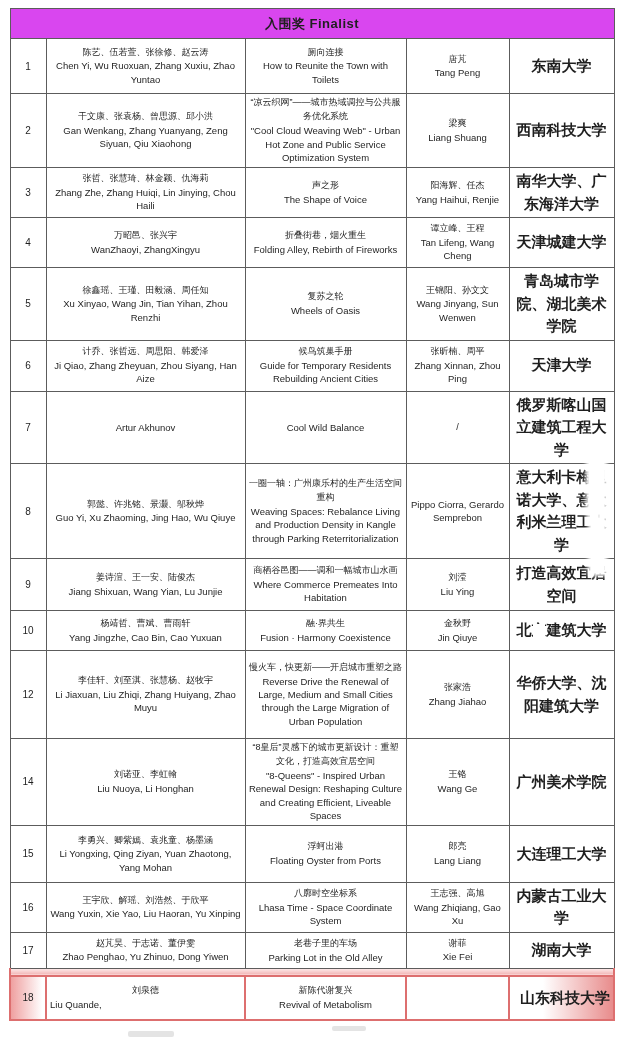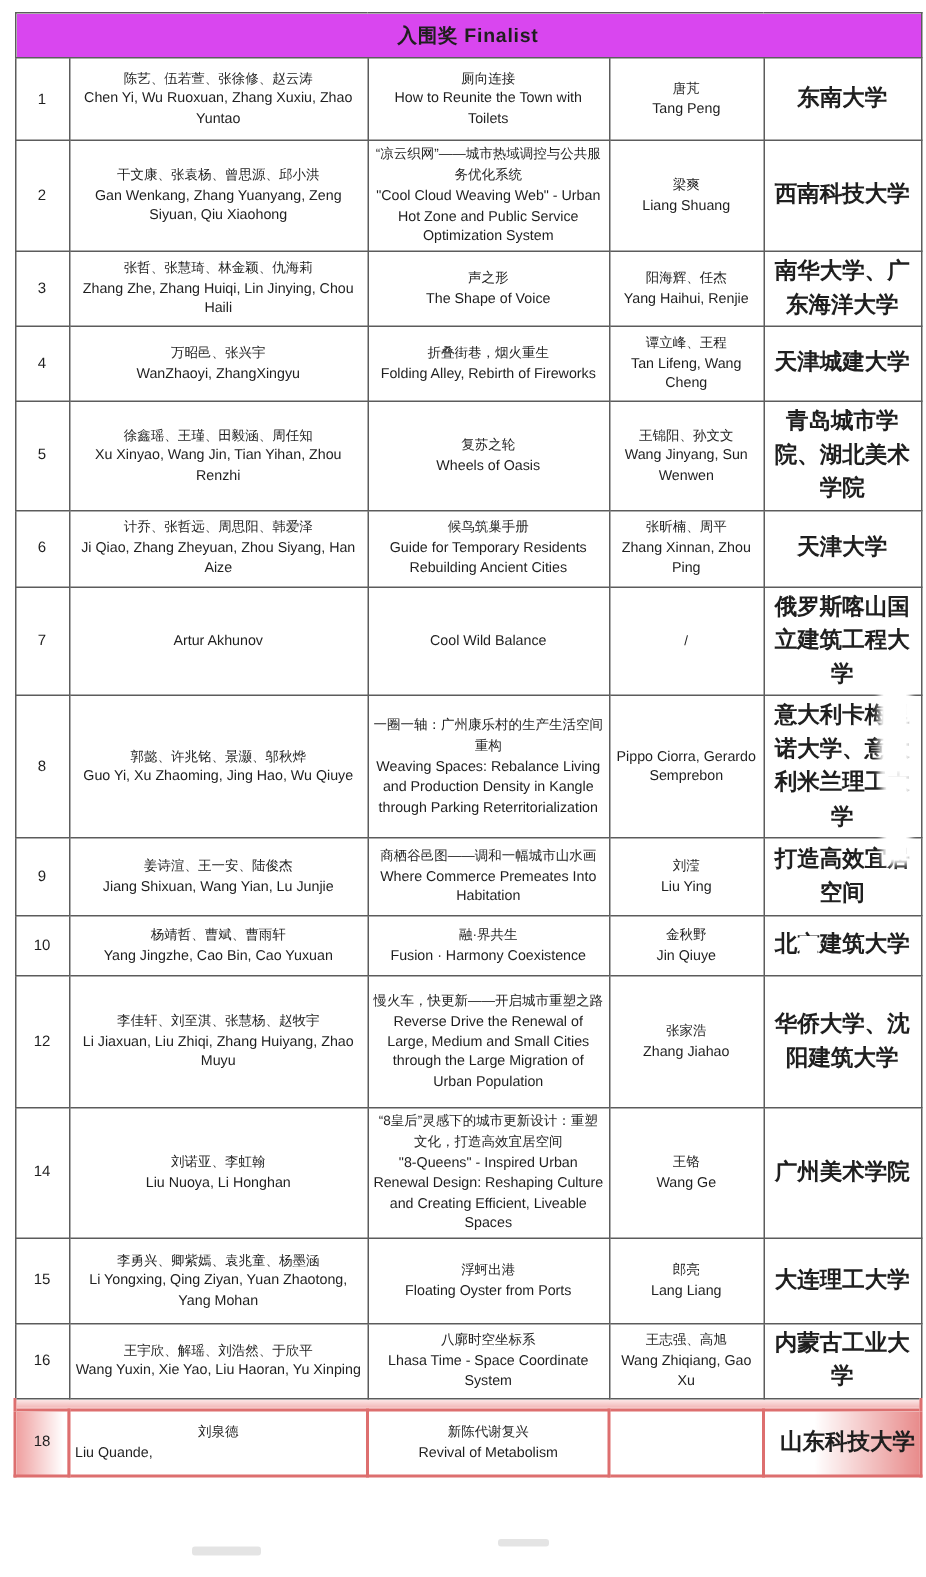--- a/index.html
+++ b/index.html
@@ -294,20 +294,36 @@
         <td class="c-title">
           <div class="zh">八廓时空坐标系</div>
           <div class="en">Lhasa Time - Space Coordinate System</div>
         </td>
         <td class="c-adv">
           <div class="zh">王志强、高旭</div>
           <div class="en">Wang Zhiqiang, Gao Xu</div>
         </td>
         <td class="c-univ">内蒙古工业大学</td>
       </tr>
+      <tr style="height:36px">
+        <td class="c-num">17</td>
+        <td class="c-auth">
+          <div class="zh">赵芃昊、于志诺、董伊雯</div>
+          <div class="en">Zhao Penghao, Yu Zhinuo, Dong Yiwen</div>
+        </td>
+        <td class="c-title">
+          <div class="zh">老巷子里的车场</div>
+          <div class="en">Parking Lot in the Old Alley</div>
+        </td>
+        <td class="c-adv">
+          <div class="zh">谢菲</div>
+          <div class="en">Xie Fei</div>
+        </td>
+        <td class="c-univ">湖南大学</td>
+      </tr>
       <tr class="band">
         <td colspan="5"></td>
       </tr>
       <tr class="highlight" style="height:44px">
         <td class="c-num">18</td>
         <td class="c-auth">
           <div class="zh">刘泉德</div>
           <div class="en">Liu Quande,</div>
         </td>
         <td class="c-title">

